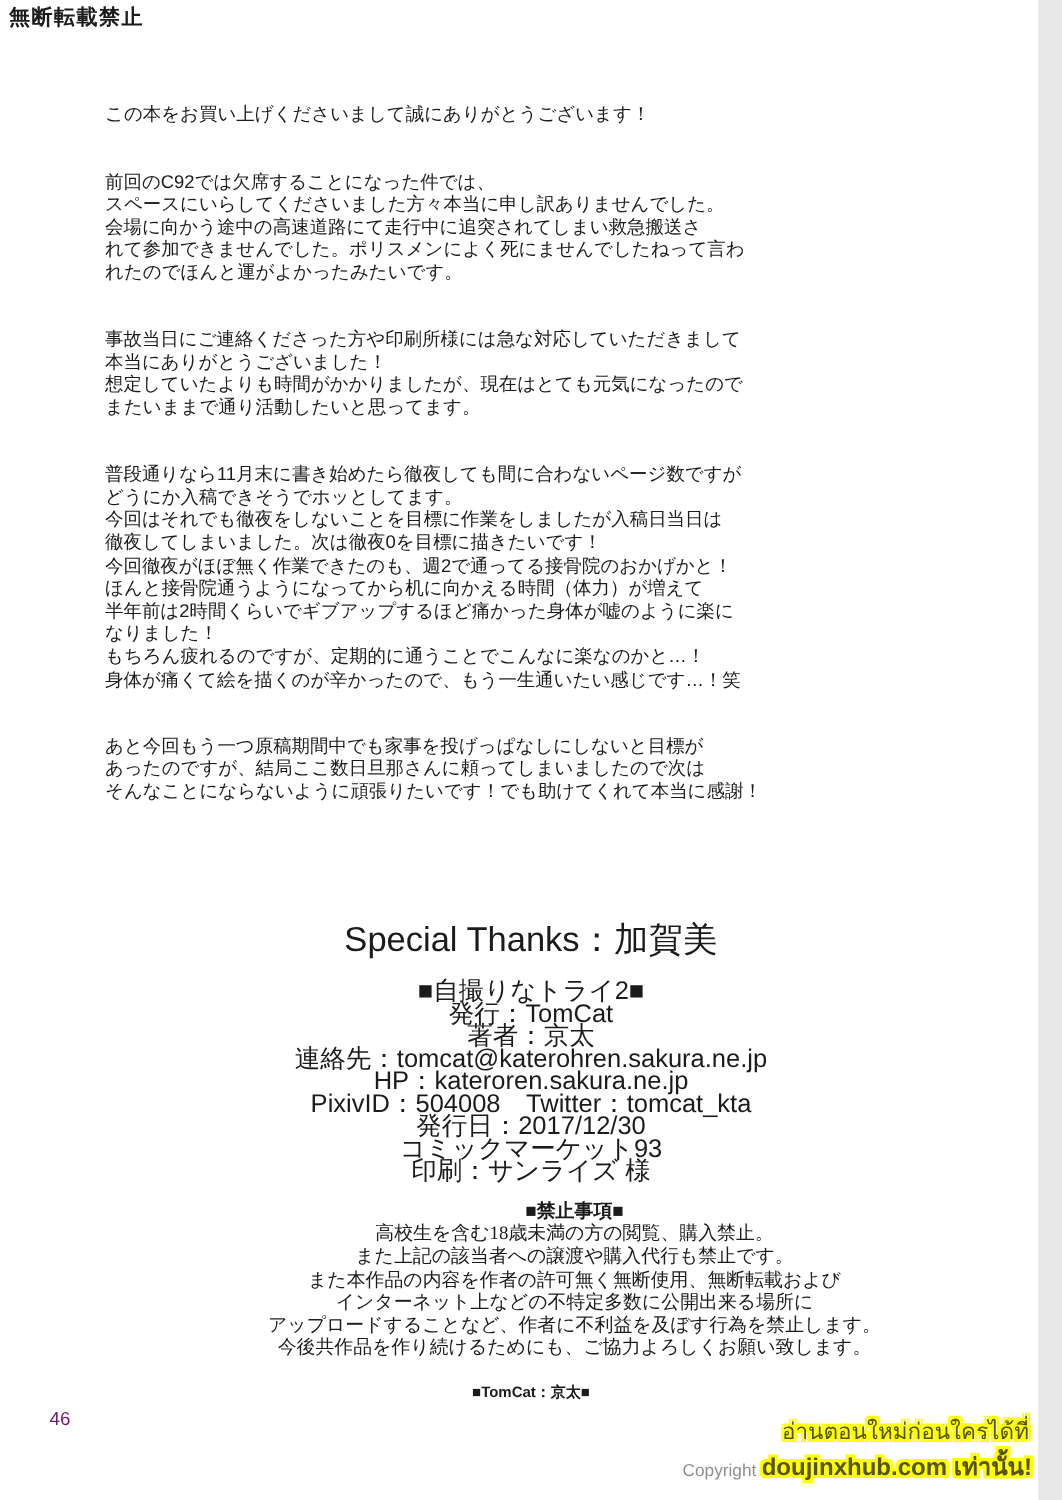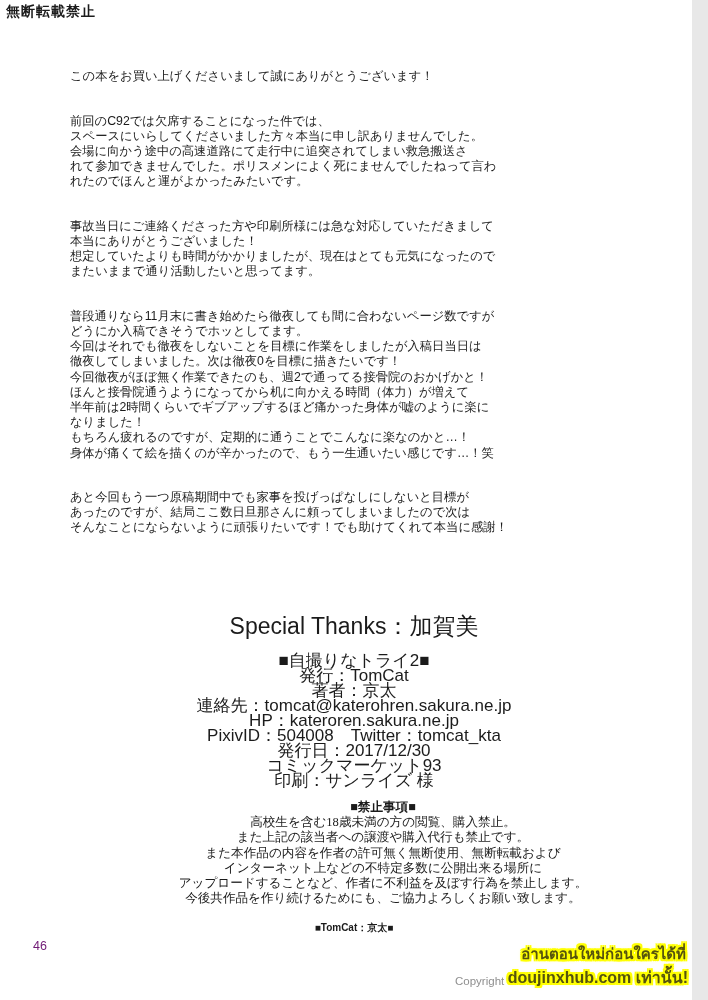--- a/index.html
+++ b/index.html
@@ -46,21 +46,21 @@
     position:absolute;left:21px;top:939px;
     font-size:12.5px;color:#701a75;margin-left:12px;
   }
   .copyright{
     position:absolute;left:455px;top:975px;
     font-size:11.5px;color:#8f8f8f;
     font-family:"Liberation Sans",sans-serif;
   }
   .watermark-line1{
     position:absolute;right:6px;top:942px;
-    font-size:15px;font-weight:bold;text-align:right;
+    font-size:15px;font-weight:normal;text-align:right;
   }
   .watermark-line2{
     position:absolute;right:4px;top:965px;
     font-size:16px;font-weight:bold;text-align:right;margin-left:23px;
   }
   .wm{
     color:#55530e;
     text-shadow:
       -2px -2px 0 #ffff00, 2px -2px 0 #ffff00,
       -2px  2px 0 #ffff00, 2px  2px 0 #ffff00,

